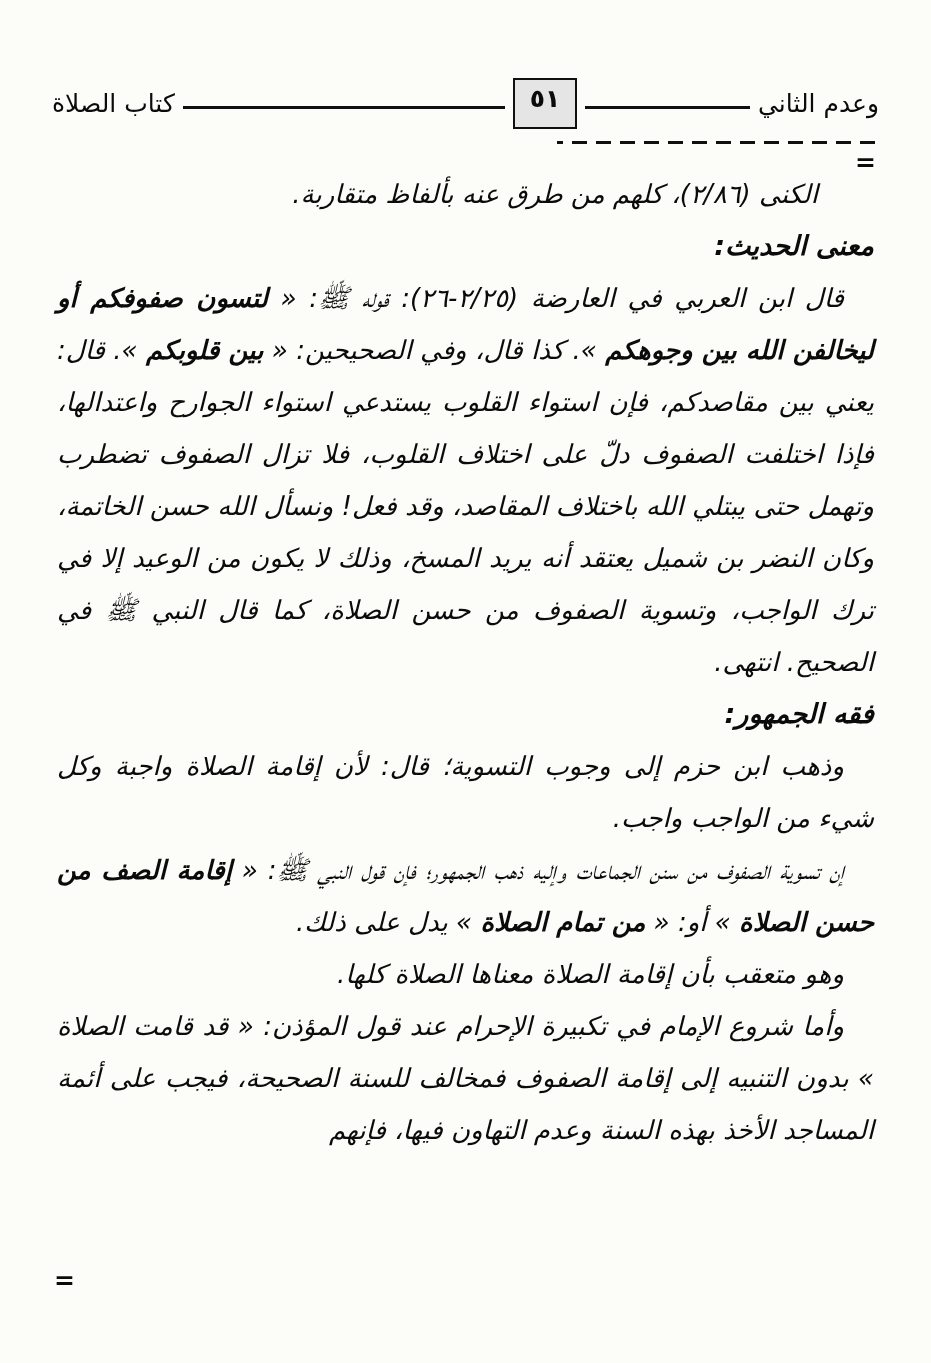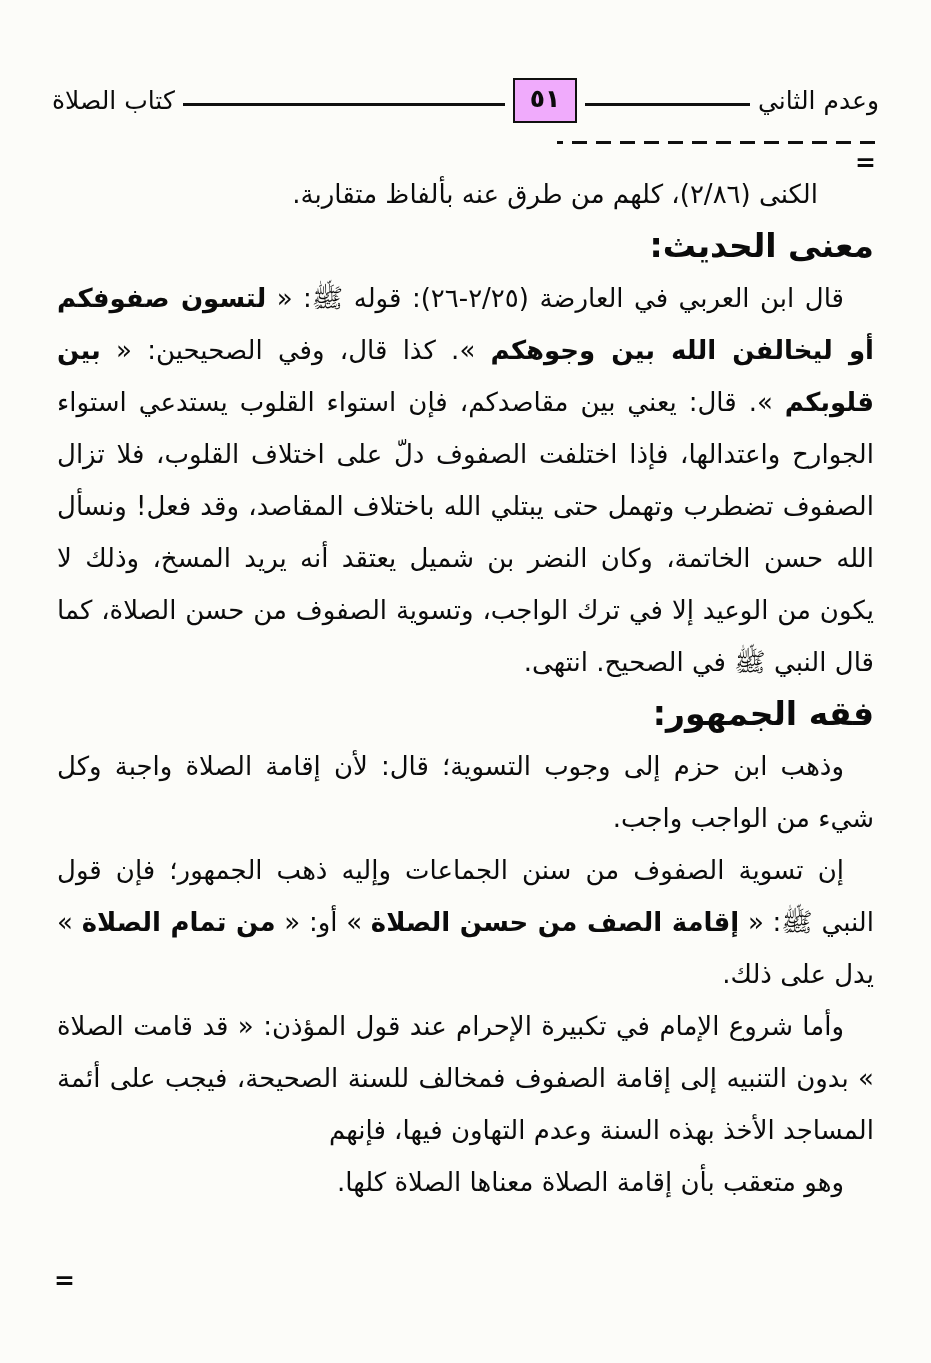--- a/index.html
+++ b/index.html
@@ -35,26 +35,26 @@
   .h-rule {
     height: 3px;
     background: #101010;
     margin-top: 8px;
   }
   .h-rule.right { flex: 1.05; }
   .h-rule.left  { flex: 2.05; }
   .page-number-box {
     border: 2.5px solid #101010;
     min-width: 64px;
-    padding: 1px 14px 4px;
+    padding: 1px 14px 10px;
     text-align: center;
     font-weight: bold;
     font-size: 25px;
     line-height: 1.45;
-    background: #f0abfc;
+    background: #e5e5e5;
   }
 
   
   .dashed-sep {
     position: absolute;
     top: 141px;
     right: 56px;
     width: 318px;
     height: 3px;
     background: repeating-linear-gradient(to left, #101010 0 15px, transparent 15px 24px);
@@ -71,27 +71,28 @@
 
   
   .body-text {
     position: absolute;
     top: 168px;
     right: 57px;
     left: 57px;
     font-size: 26px;
     line-height: 52px;
     text-align: justify;
+    font-style: italic;
   }
   .body-text p { margin: 0; }
   .body-text p.para.first { text-indent: 30px; }
   .body-text p.para.large { text-indent: 56px; }
   .body-text p.heading {
     font-weight: bold;
-    font-size: 33px;
+    font-size: 27px;
     text-align: right;
   }
   .body-text .bold { font-weight: bold; }
 </style>
 </head>
 <body>
 
 <div class="page">
 
   <header class="page-header">
@@ -107,19 +108,19 @@
   <div class="dashed-sep"></div>
   <span class="cont-mark top">=</span>
 
   <main class="body-text">
       <p class="para large"><span class="">الكنى (٢/٨٦)، كلهم من طرق عنه بألفاظ متقاربة.</span></p>
       <p class="heading"><span class="bold">معنى الحديث:</span></p>
       <p class="para first"><span class="">قال ابن العربي في العارضة (٢/٢٥-٢٦): قوله ﷺ: « </span><span class="bold">لتسون صفوفكم أو ليخالفن الله بين وجوهكم</span><span class=""> ». كذا قال، وفي الصحيحين: « </span><span class="bold">بين قلوبكم</span><span class=""> ». قال: يعني بين مقاصدكم، فإن استواء القلوب يستدعي استواء الجوارح واعتدالها، فإذا اختلفت الصفوف دلّ على اختلاف القلوب، فلا تزال الصفوف تضطرب وتهمل حتى يبتلي الله باختلاف المقاصد، وقد فعل! ونسأل الله حسن الخاتمة، وكان النضر بن شميل يعتقد أنه يريد المسخ، وذلك لا يكون من الوعيد إلا في ترك الواجب، وتسوية الصفوف من حسن الصلاة، كما قال النبي ﷺ في الصحيح. انتهى.</span></p>
       <p class="heading"><span class="bold">فقه الجمهور:</span></p>
       <p class="para first"><span class="">وذهب ابن حزم إلى وجوب التسوية؛ قال: لأن إقامة الصلاة واجبة وكل شيء من الواجب واجب.</span></p>
       <p class="para first"><span class="">إن تسوية الصفوف من سنن الجماعات وإليه ذهب الجمهور؛ فإن قول النبي ﷺ: « </span><span class="bold">إقامة الصف من حسن الصلاة</span><span class=""> » أو: « </span><span class="bold">من تمام الصلاة</span><span class=""> » يدل على ذلك.</span></p>
+      <p class="para first"><span class="">وهو متعقب بأن إقامة الصلاة معناها الصلاة كلها.</span></p>
       <p class="para first"><span class="">وأما شروع الإمام في تكبيرة الإحرام عند قول المؤذن: « قد قامت الصلاة » بدون التنبيه إلى إقامة الصفوف فمخالف للسنة الصحيحة، فيجب على أئمة المساجد الأخذ بهذه السنة وعدم التهاون فيها، فإنهم</span></p>
-      <p class="para first"><span class="">وهو متعقب بأن إقامة الصلاة معناها الصلاة كلها.</span></p>
     </main>
 
   <span class="cont-mark bottom">=</span>
 
 </div>
 
 </body></html>

